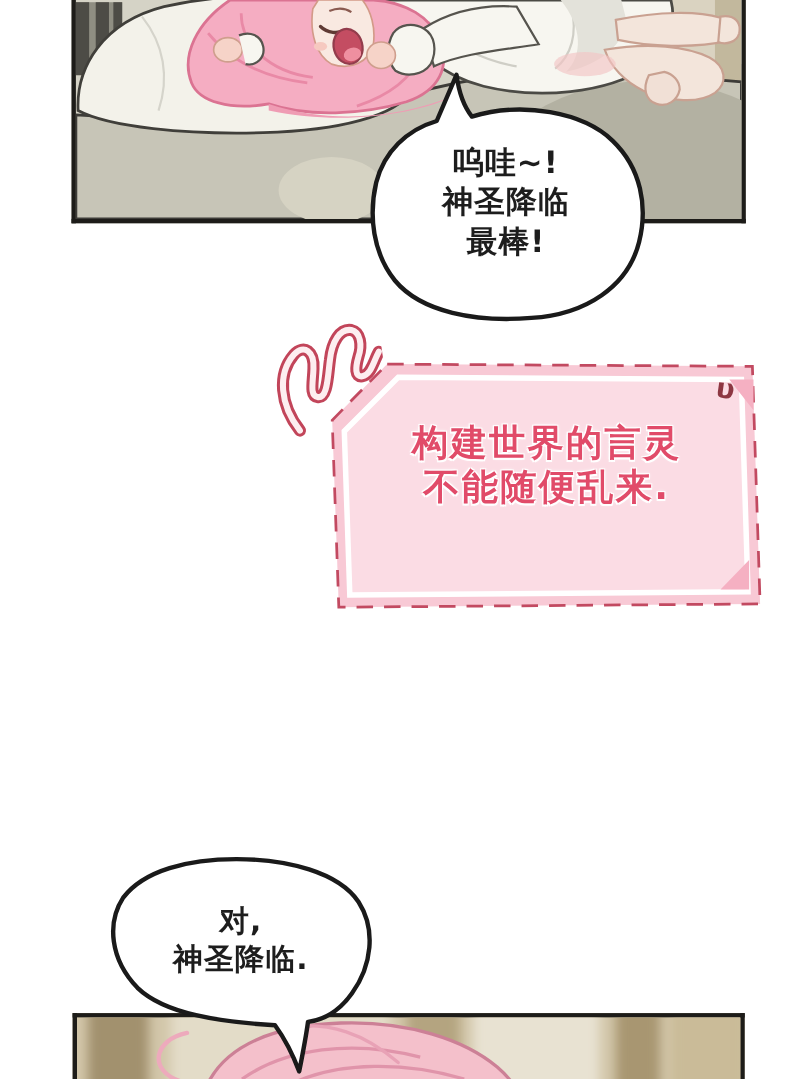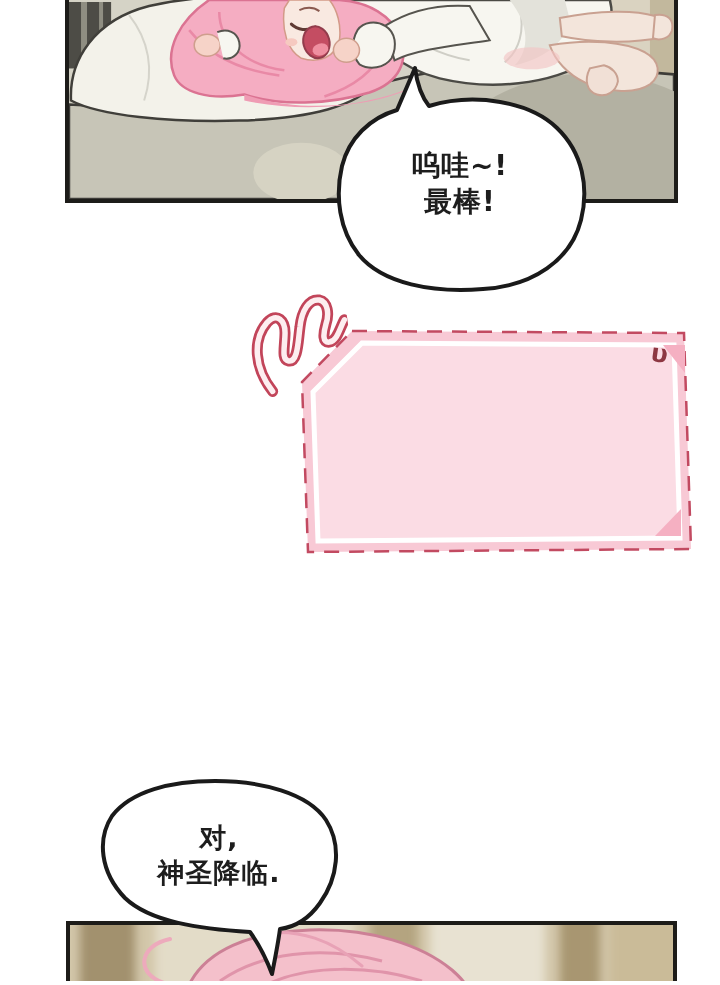--- a/index.html
+++ b/index.html
@@ -90,37 +90,40 @@
       <path d="M 148 32 C 158 28 168 32 170 42 C 172 52 164 60 154 58" fill="#f7f6f0" stroke="#56544e" stroke-width="2"></path>
     </svg>
   </div>
 
   <div class="bubble-wrap bubble-top">
     <svg viewBox="0 0 270 240">
       <path d="M 90 10 C 92 25 96 38 104 48 C 150 34 205 44 232 70 C 258 95 264 130 256 162 C 246 202 208 228 158 231 C 108 235 58 226 34 197 C 14 172 10 138 17 108 C 24 80 45 60 72 52 C 78 38 84 24 90 10 Z" fill="#ffffff" stroke="#1a1a1a" stroke-width="4" stroke-linejoin="round"></path>
     </svg>
     <div class="bubble-text">
       <div>呜哇~!</div>
+      <div>神圣降临</div>
       <div>最棒!</div>
     </div>
   </div>
 
   <svg class="squiggle" viewBox="0 0 112 112">
     <path d="M 28 102 C 13 76 15 48 32 33 C 43 24 51 33 48 48 C 46 60 41 72 48 74 C 57 77 60 56 64 42 C 68 26 77 15 87 18 C 95 21 95 33 90 43 C 86 52 84 61 91 61 C 99 61 103 49 109 41" fill="none" stroke="#c2455a" stroke-width="11" stroke-linecap="round" stroke-linejoin="round"></path>
     <path d="M 28 102 C 13 76 15 48 32 33 C 43 24 51 33 48 48 C 46 60 41 72 48 74 C 57 77 60 56 64 42 C 68 26 77 15 87 18 C 95 21 95 33 90 43 C 86 52 84 61 91 61 C 99 61 103 49 109 41" fill="none" stroke="#fdeef0" stroke-width="5.5" stroke-linecap="round" stroke-linejoin="round"></path>
   </svg>
 
   <div class="system-box">
     <svg viewBox="0 0 404 232">
       <polygon points="57,6 389,8 396,224 13,227 7,57" fill="#f8c9d5" stroke="#c24a61" stroke-width="2.5" stroke-dasharray="15 10"></polygon>
       <polygon points="67,18 379,20 385,213 23,216 18,67" fill="#fbdce4" stroke="#ffffff" stroke-width="5"></polygon>
       <polygon points="368,20 390,20 390,48" fill="#f5b0c2"></polygon>
       <polygon points="386,211 386,184 360,211" fill="#f5b0c2"></polygon>
     </svg>
     <div class="system-text">
+      <div>构建世界的言灵</div>
+      <div>不能随便乱来.</div>
     </div>
     <span class="corner-mark">υ</span>
   </div>
 
   <div class="bubble-wrap bubble-bottom">
     <svg viewBox="0 0 252 205">
       <path d="M 179 199 C 173 183 165 168 157 157 C 107 154 57 147 32 123 C 7 97 4 64 19 41 C 38 16 78 6 122 6 C 168 6 215 18 233 45 C 249 70 245 103 227 128 C 215 145 202 152 187 154 C 185 169 182 184 179 199 Z" fill="#ffffff" stroke="#1a1a1a" stroke-width="4" stroke-linejoin="round"></path>
     </svg>
     <div class="bubble-text">
       <div>对,</div>

